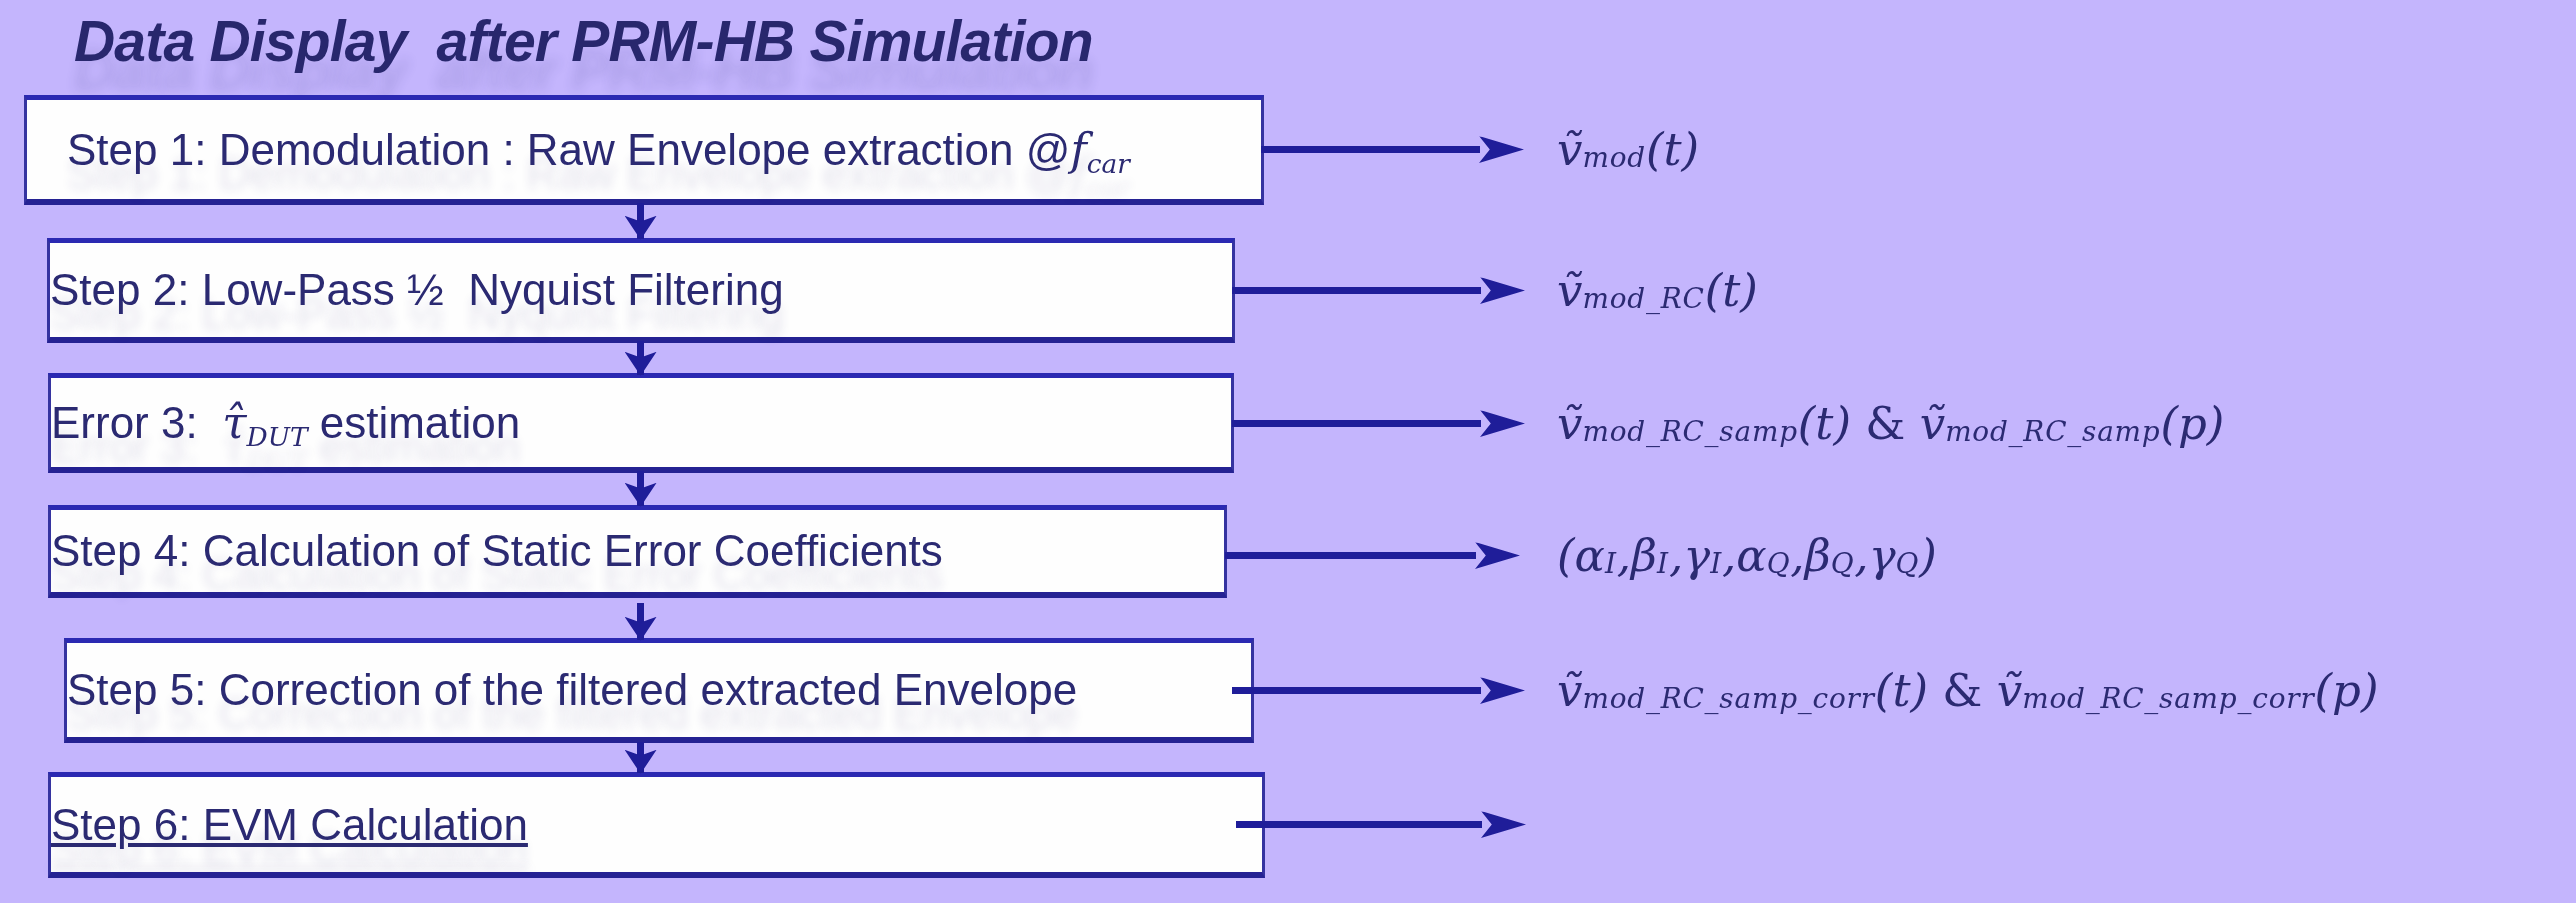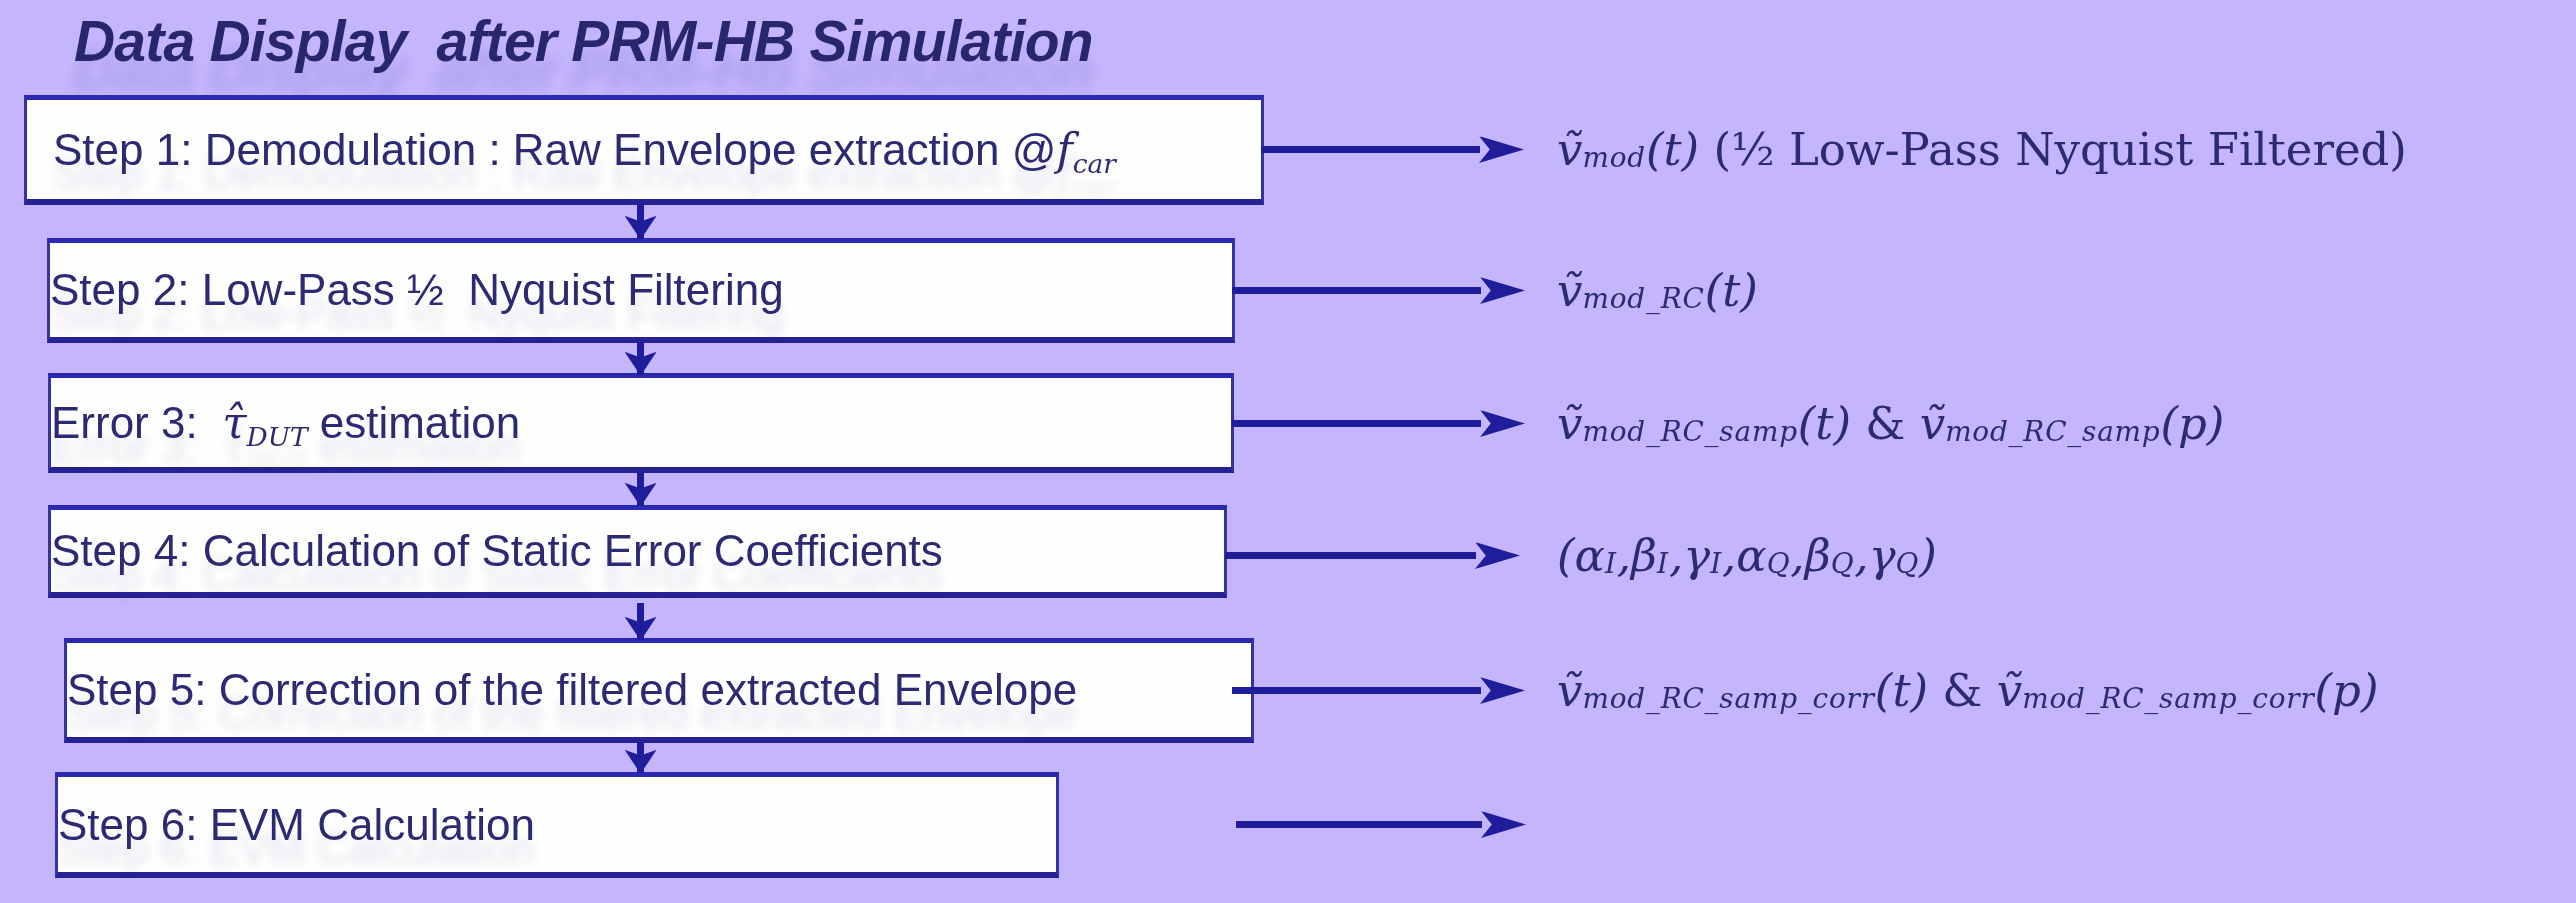--- a/index.html
+++ b/index.html
@@ -34,26 +34,26 @@
     position: absolute; box-sizing: border-box;
     background: #fefefe;
     border: 3.2px solid #3533a0;
     border-top: 5.6px solid #2b29b2;
     border-bottom: 6.4px solid #252293;
     display: flex; align-items: center; justify-content: flex-start;
     color: #2b2a72; font-size: 44px; white-space: pre;
     text-shadow: 0 24px 9.6px rgba(43,42,114,0.13);
   }
   .box1 { left: 24px;  top: 95px; width: 1240px; height: 110px;
-          justify-content: flex-start; padding-left: 26px; }
+          justify-content: flex-start; padding-left: 40px; }
   .box2 { left: 47px;  top: 238px; width: 1188px; height: 105px; }
   .box3 { left: 48px;  top: 373px; width: 1186px; height: 100px; }
   .box4 { left: 48px;  top: 505px; width: 1179px; height: 93px; }
   .box5 { left: 44px;  top: 638px; width: 1190px; height: 105px; margin-left: 20px; }
-  .box6 { left: 55px;  top: 772px; width: 1004px; height: 106px; }
+  .box6 { left: 48px;  top: 772px; width: 1217px; height: 106px; text-decoration: underline; }
 
   
   .sg-t   { font-family: "Liberation Sans", sans-serif; }
   .sg-bit { font-family: "DejaVu Serif", "Liberation Serif", serif; font-style: italic; }
   .sg-bsub{ font-family: "DejaVu Serif", "Liberation Serif", serif; font-style: italic;
             font-size: 0.60em; position: relative; top: 0.30em; }
 
   
   .outcome {
     position: absolute; left: 1557px; height: 96px;
@@ -132,20 +132,20 @@
   <div class="varrow v4"></div>
   <div class="varrow v5"></div>
 
   <div class="harrow h1"></div>
   <div class="harrow h2"></div>
   <div class="harrow h3"></div>
   <div class="harrow h4"></div>
   <div class="harrow h5"></div>
   <div class="harrow h6"></div>
 
-  <div class="outcome o1"><span class="sg-it">ṽ</span><span class="sg-sub">mod</span><span class="sg-it">(t)</span><span class="sg-up"> (½ Low-Pass Nyquist Filtered)</span></div>
+  <div class="outcome o1"><span class="sg-it">ṽ</span><span class="sg-sub">mod</span><span class="sg-it">(t)</span></div>
   <div class="outcome o2"><span class="sg-it">ṽ</span><span class="sg-sub">mod_RC</span><span class="sg-it">(t)</span></div>
   <div class="outcome o3"><span class="sg-it">ṽ</span><span class="sg-sub">mod_RC_samp</span><span class="sg-it">(t)</span><span class="sg-up"> &amp; </span><span class="sg-it">ṽ</span><span class="sg-sub">mod_RC_samp</span><span class="sg-it">(p)</span></div>
   <div class="outcome o4"><span class="sg-it">(α</span><span class="sg-sub">I</span><span class="sg-it">,β</span><span class="sg-sub">I</span><span class="sg-it">,γ</span><span class="sg-sub">I</span><span class="sg-it">,α</span><span class="sg-sub">Q</span><span class="sg-it">,β</span><span class="sg-sub">Q</span><span class="sg-it">,γ</span><span class="sg-sub">Q</span><span class="sg-it">)</span></div>
   <div class="outcome o5"><span class="sg-it">ṽ</span><span class="sg-sub">mod_RC_samp_corr</span><span class="sg-it">(t)</span><span class="sg-up"> &amp; </span><span class="sg-it">ṽ</span><span class="sg-sub">mod_RC_samp_corr</span><span class="sg-it">(p)</span></div>
 
 </div>
 
 
 </body></html>

